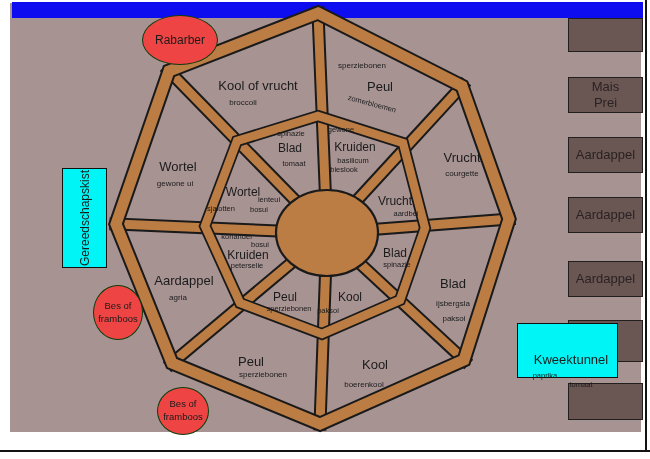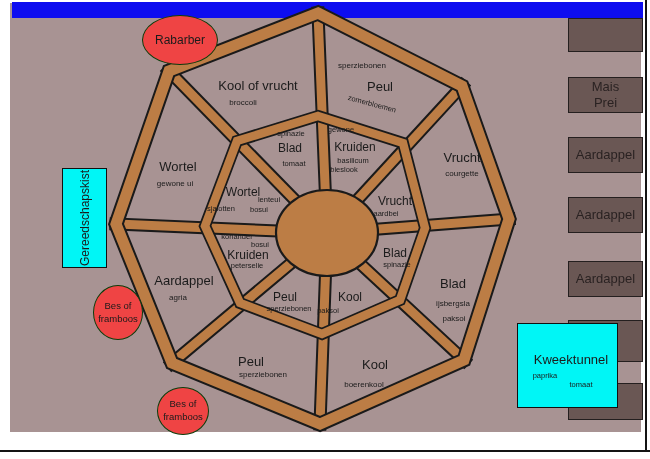--- a/index.html
+++ b/index.html
@@ -95,21 +95,21 @@
   <div class="lbl t7" style="left:291px;top:134px">spinazie</div>
   <div class="lbl t12" style="left:290px;top:148px">Blad</div>
   <div class="lbl t7" style="left:294px;top:164px">tomaat</div>
 
   <div class="lbl t7" style="left:341px;top:130px">gewone</div>
   <div class="lbl t12" style="left:355px;top:147px">Kruiden</div>
   <div class="lbl t7" style="left:353px;top:161px">basilicum</div>
   <div class="lbl t7" style="left:344px;top:170px">bieslook</div>
 
   <div class="lbl t12" style="left:395px;top:201px">Vrucht</div>
-  <div class="lbl t7" style="left:386px;top:214px">aardbei</div>
+  <div class="lbl t7" style="left:406px;top:214px">aardbei</div>
 
   <div class="lbl t12" style="left:395px;top:253px">Blad</div>
   <div class="lbl t7" style="left:397px;top:265px">spinazie</div>
 
   <div class="lbl t12" style="left:350px;top:297px">Kool</div>
   <div class="lbl t7" style="left:328px;top:311px">paksoi</div>
 
   <div class="lbl t12" style="left:285px;top:297px">Peul</div>
   <div class="lbl t7" style="left:289px;top:309px">sperziebonen</div>
 
@@ -149,21 +149,21 @@
   </div>
   <div class="darkbox" style="left:568px;top:197px;height:36px">
     <span>Aardappel</span>
   </div>
   <div class="darkbox" style="left:568px;top:261px;height:36px">
     <span>Aardappel</span>
   </div>
   <div class="darkbox" style="left:568px;top:320px;height:42px"></div>
   <div class="darkbox" style="left:568px;top:383px;height:37px"></div>
 
-  <div class="cyanbox" style="left:517px;top:323px;width:101px;height:85px">
+  <div class="cyanbox" style="left:517px;top:323px;width:101px;height:55px">
     <span class="lbl" style="left:53px;top:35px;font-size:13px">Kweektunnel</span>
     <span class="lbl t7" style="left:27px;top:52px">paprika</span>
     <span class="lbl t7" style="left:63px;top:61px">tomaat</span>
   </div>
 
   <div class="border-bottom"></div>
   <div class="border-right"></div>
 
 </div>
 

